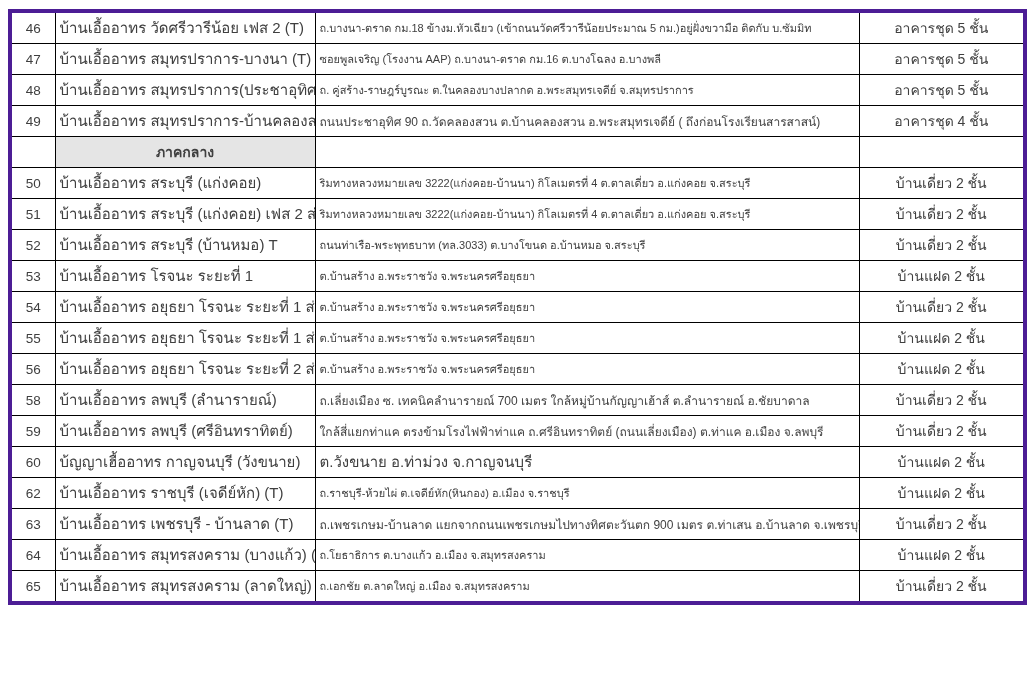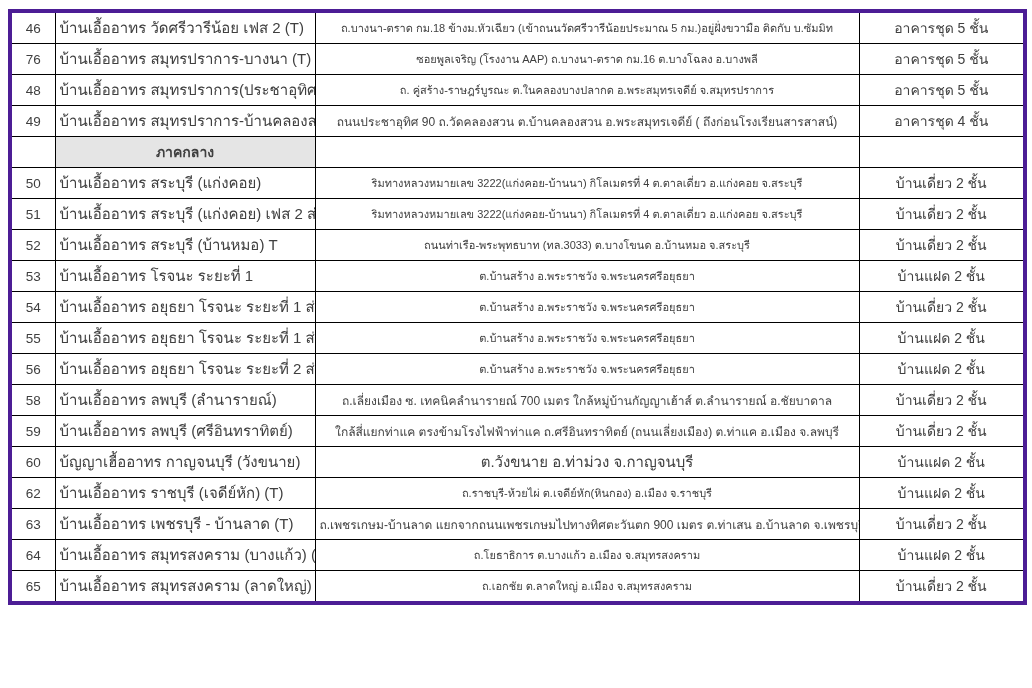--- a/index.html
+++ b/index.html
@@ -41,21 +41,20 @@
     color: #3c3c3c;
   }
   td.name {
     font-size: 15px;
     padding-left: 5px;
     color: #3c3c3c;
   }
   td.addr {
     padding-left: 6px;
     color: #4d4d4d;
-    text-align: center;
   }
   td.type {
     text-align: center;
     font-size: 14px;
     color: #3c3c3c;
   }
   .a-xs { font-size: 11px; }
   .a-s  { font-size: 12px; }
   .a-m  { font-size: 11px; }
   .a-l  { font-size: 15px; margin-top: 28px; }
@@ -80,21 +79,21 @@
       <col class="c-type">
     </colgroup>
     <tbody id="table-body">
         <tr>
           <td class="no">46</td>
           <td class="name">บ้านเอื้ออาทร วัดศรีวารีน้อย เฟส 2 (T)</td>
           <td class="addr a-xs">ถ.บางนา-ตราด กม.18 ข้างม.หัวเฉียว (เข้าถนนวัดศรีวารีน้อยประมาณ 5 กม.)อยู่ฝั่งขวามือ ติดกับ บ.ซัมมิท</td>
           <td class="type">อาคารชุด 5 ชั้น</td>
         </tr>
         <tr>
-          <td class="no">76</td>
+          <td class="no">47</td>
           <td class="name">บ้านเอื้ออาทร สมุทรปราการ-บางนา (T)</td>
           <td class="addr a-m">ซอยพูลเจริญ (โรงงาน AAP) ถ.บางนา-ตราด กม.16 ต.บางโฉลง อ.บางพลี</td>
           <td class="type">อาคารชุด 5 ชั้น</td>
         </tr>
         <tr>
           <td class="no">48</td>
           <td class="name">บ้านเอื้ออาทร สมุทรปราการ(ประชาอุทิศ)(T)</td>
           <td class="addr a-m">ถ. คู่สร้าง-ราษฎร์บูรณะ ต.ในคลองบางปลากด อ.พระสมุทรเจดีย์ จ.สมุทรปราการ</td>
           <td class="type">อาคารชุด 5 ชั้น</td>
         </tr>

